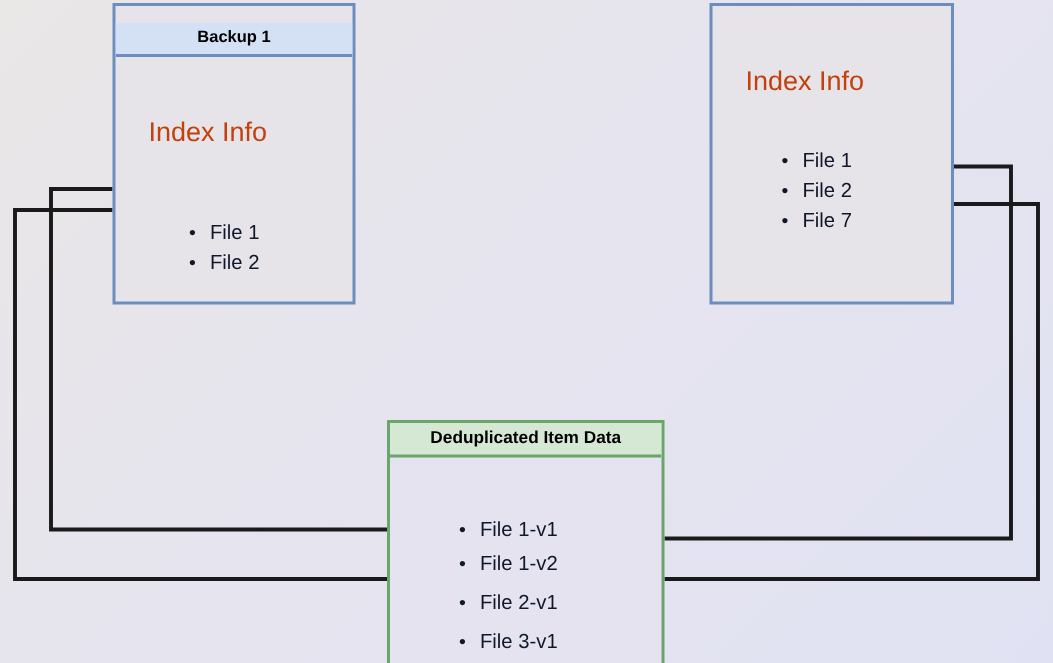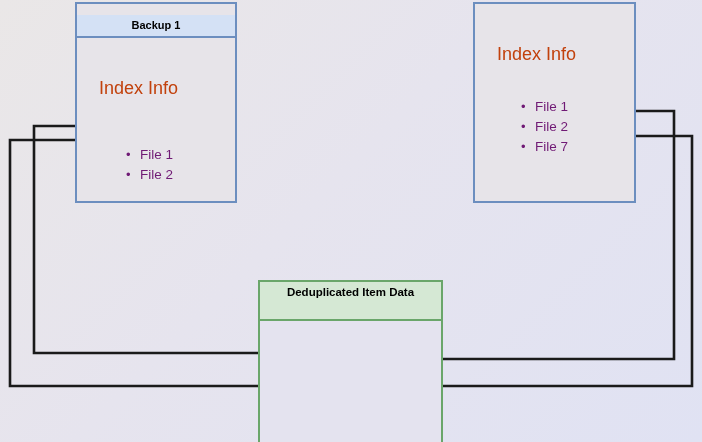--- a/index.html
+++ b/index.html
@@ -53,42 +53,42 @@
     background: #e4e3ef;
   }
   .node-dedup .node-header {
     background: #d5e8d4;
     border-bottom: 2px solid #6aa66a;
     color: #000000;
     font-weight: bold;
     font-size: 11.5px;
     text-align: center;
     line-height: 21px;
-    height: 39px;
+    height: 23px;
     box-sizing: border-box;
   }
   .node-body {
     position: relative;
     height: calc(100% - 23px);
   }
   .index-label {
     position: absolute;
     font-size: 18px;
     color: #c2410c;
     text-align: center;
   }
   .file-list {
     position: absolute;
     margin: 0;
     padding: 0;
     list-style: none;
   }
   .file-list li {
     font-size: 13.5px;
-    color: #701a75;
+    color: #0f172a;
     line-height: 20px;
     white-space: nowrap;
     position: relative;
     padding-left: 16px;
   }
   .file-list li::before {
     content: "\2022";
     position: absolute;
     left: 2px;
     top: 0;
@@ -133,15 +133,23 @@
       <ul class="file-list" style="left:44px; top:93px;">
         <li>File 1</li>
         <li>File 2</li>
         <li>File 7</li>
       </ul>
     </div>
   </div>
 
   <div class="node node-dedup" style="left:258px; top:280px; width:185px; height:164px;">
     <div class="node-header">Deduplicated Item Data</div>
+    <div class="node-body">
+      <ul class="file-list" style="left:44px; top:38px;">
+        <li style="line-height:20px;">File 1-v1</li>
+        <li style="line-height:26px;">File 1-v2</li>
+        <li style="line-height:26px;">File 2-v1</li>
+        <li style="line-height:26px;">File 3-v1</li>
+      </ul>
+    </div>
   </div>
 
 </div>
 
 </body></html>

